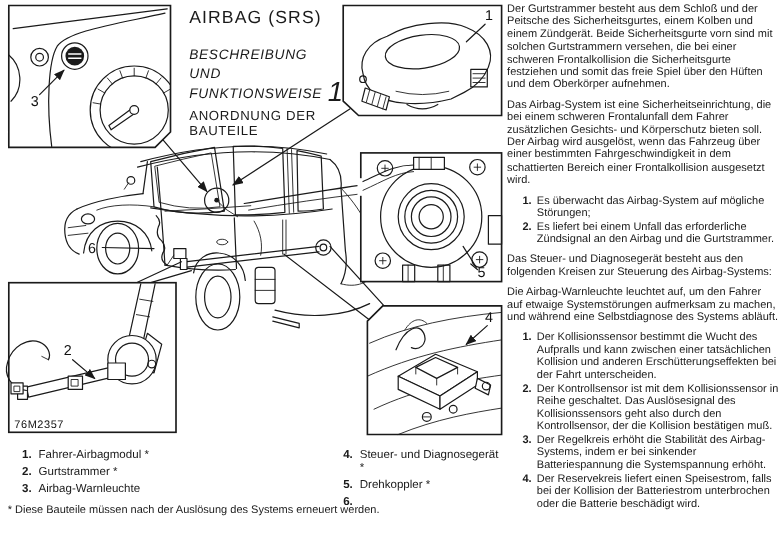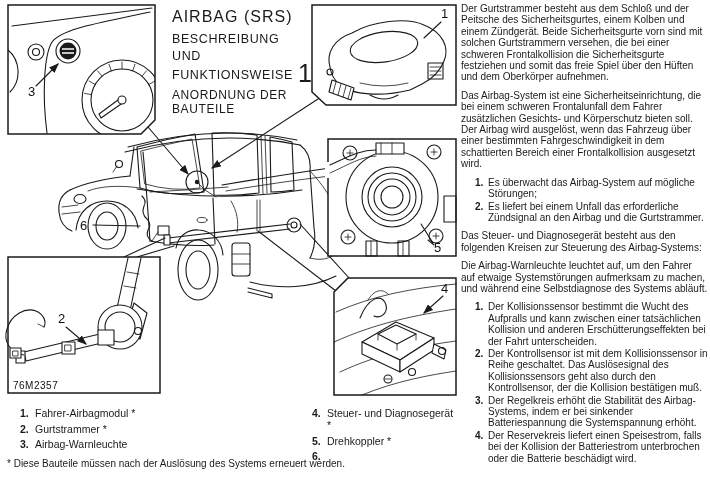--- a/index.html
+++ b/index.html
@@ -11,21 +11,21 @@
   .thin{stroke-width:0.8;}
   .box{fill:#fff;stroke:#1a1a1a;stroke-width:1.5;}
   .fw{fill:#fff;stroke:#1a1a1a;stroke-width:1.1;stroke-linejoin:round;}
   .fb{fill:#1a1a1a;stroke:none;}
   .wht{stroke:#fff;stroke-width:1.4;fill:none;}
   .callout{font:13px "Liberation Sans",sans-serif;fill:#111;}
   .partnum{font:10px "Liberation Sans",sans-serif;fill:#111;letter-spacing:.5px;}
   
   .title-block{position:absolute;left:172px;top:8px;width:135px;}
   .title-main{font-size:16px;letter-spacing:1px;font-weight:400;}
-  .title-sub{font-size:12.5px;letter-spacing:.6px;margin-top:5px;line-height:17px;}
+  .title-sub{font-size:12.5px;letter-spacing:.6px;margin-top:16px;line-height:17px;font-style:italic;}
   .big-num{font-size:25px;margin-left:5px;vertical-align:-3px;}
   .title-heading{font-size:12px;letter-spacing:.6px;margin-top:4px;}
   
   .text-col{position:absolute;left:461px;top:3px;width:247px;font-size:10px;line-height:11.4px;}
   .text-col p{margin:0 0 7px 0;}
   .dlist{margin:0 0 7px 0;}
   .dli{display:flex;margin:0 0 1px 14px;}
   .dli .num{font-weight:bold;min-width:13px;}
   
   .legend{position:absolute;left:0;top:407px;width:455px;font-size:10.5px;}

